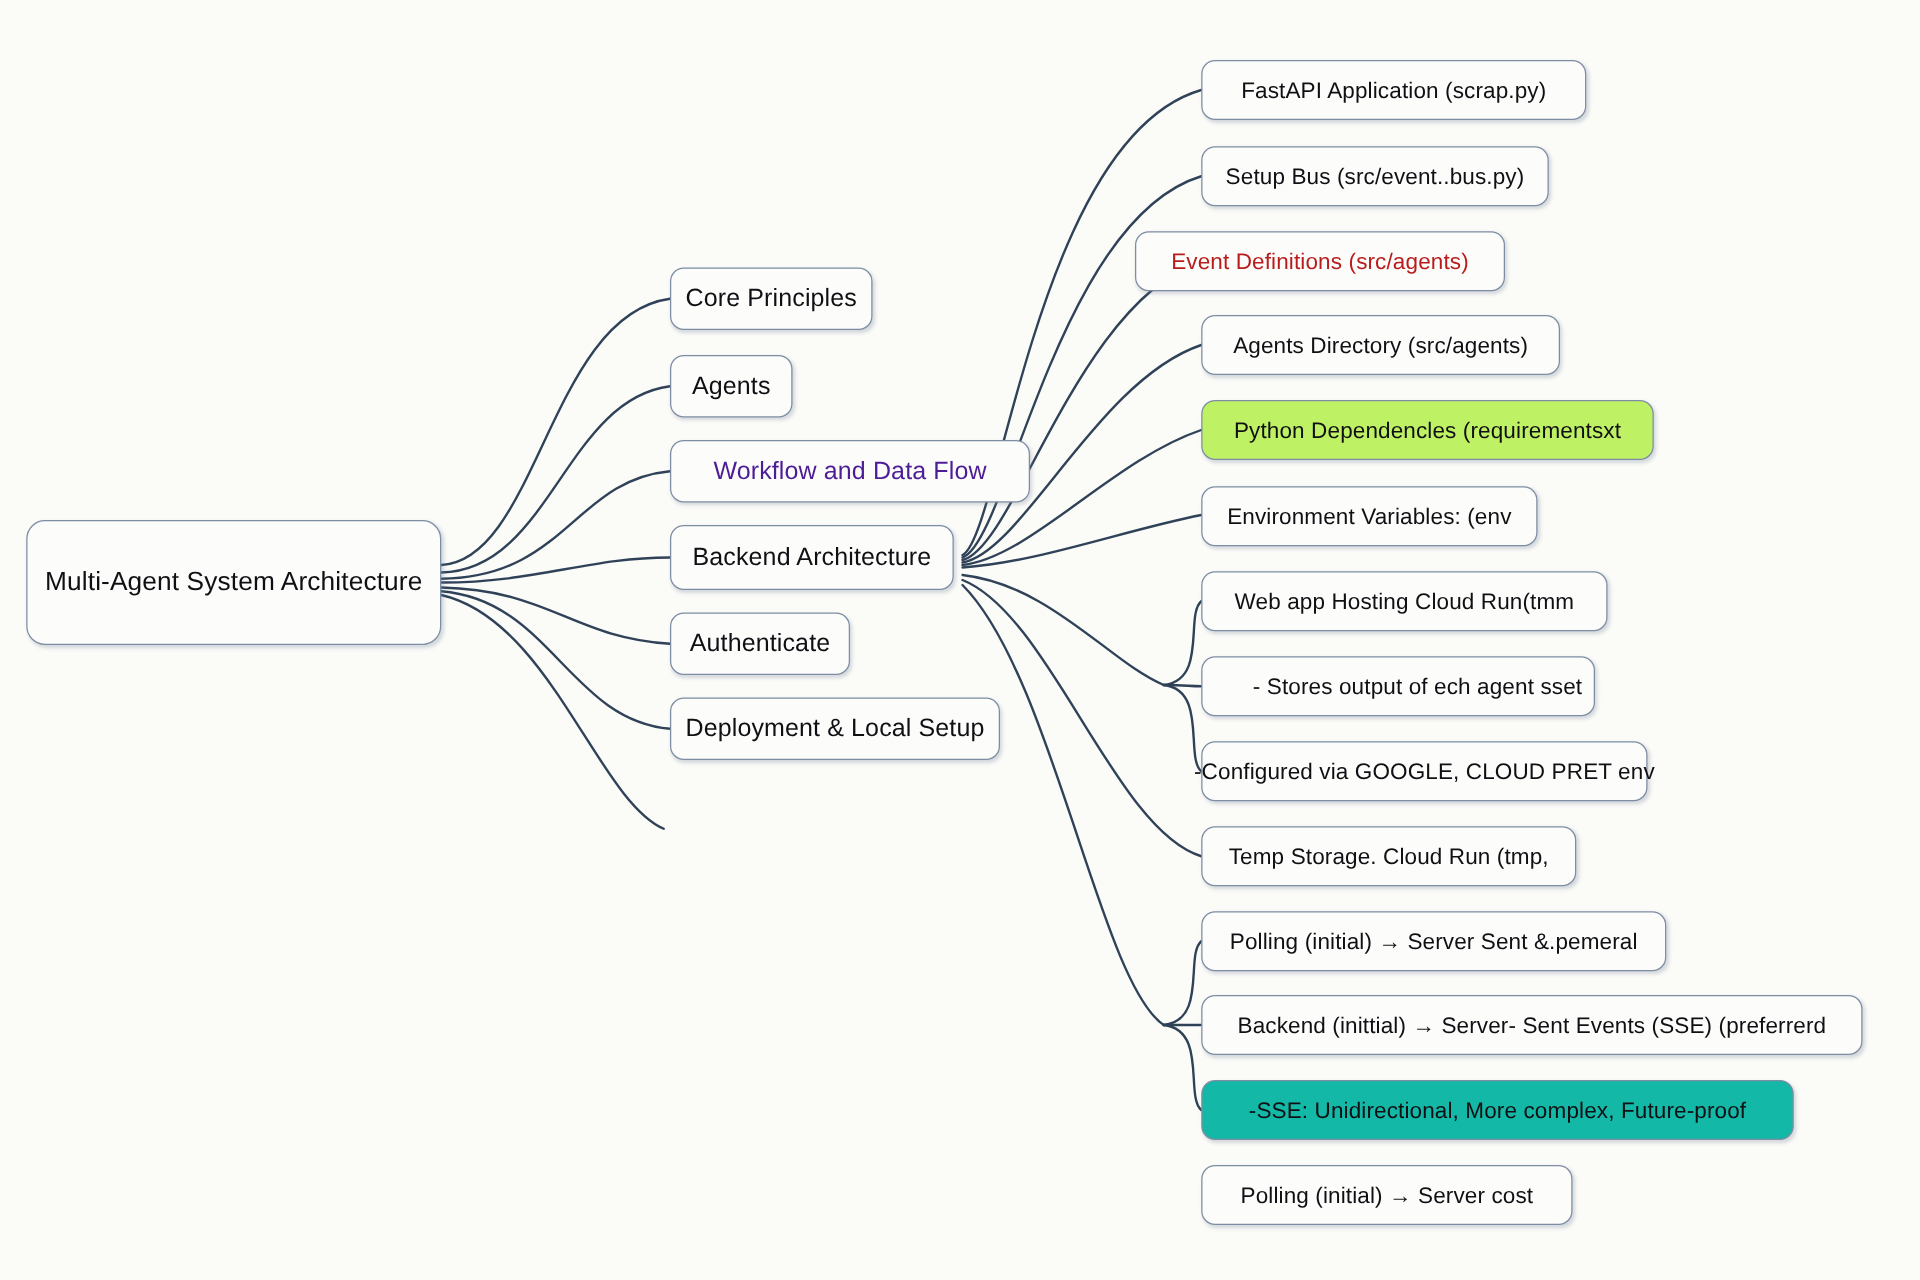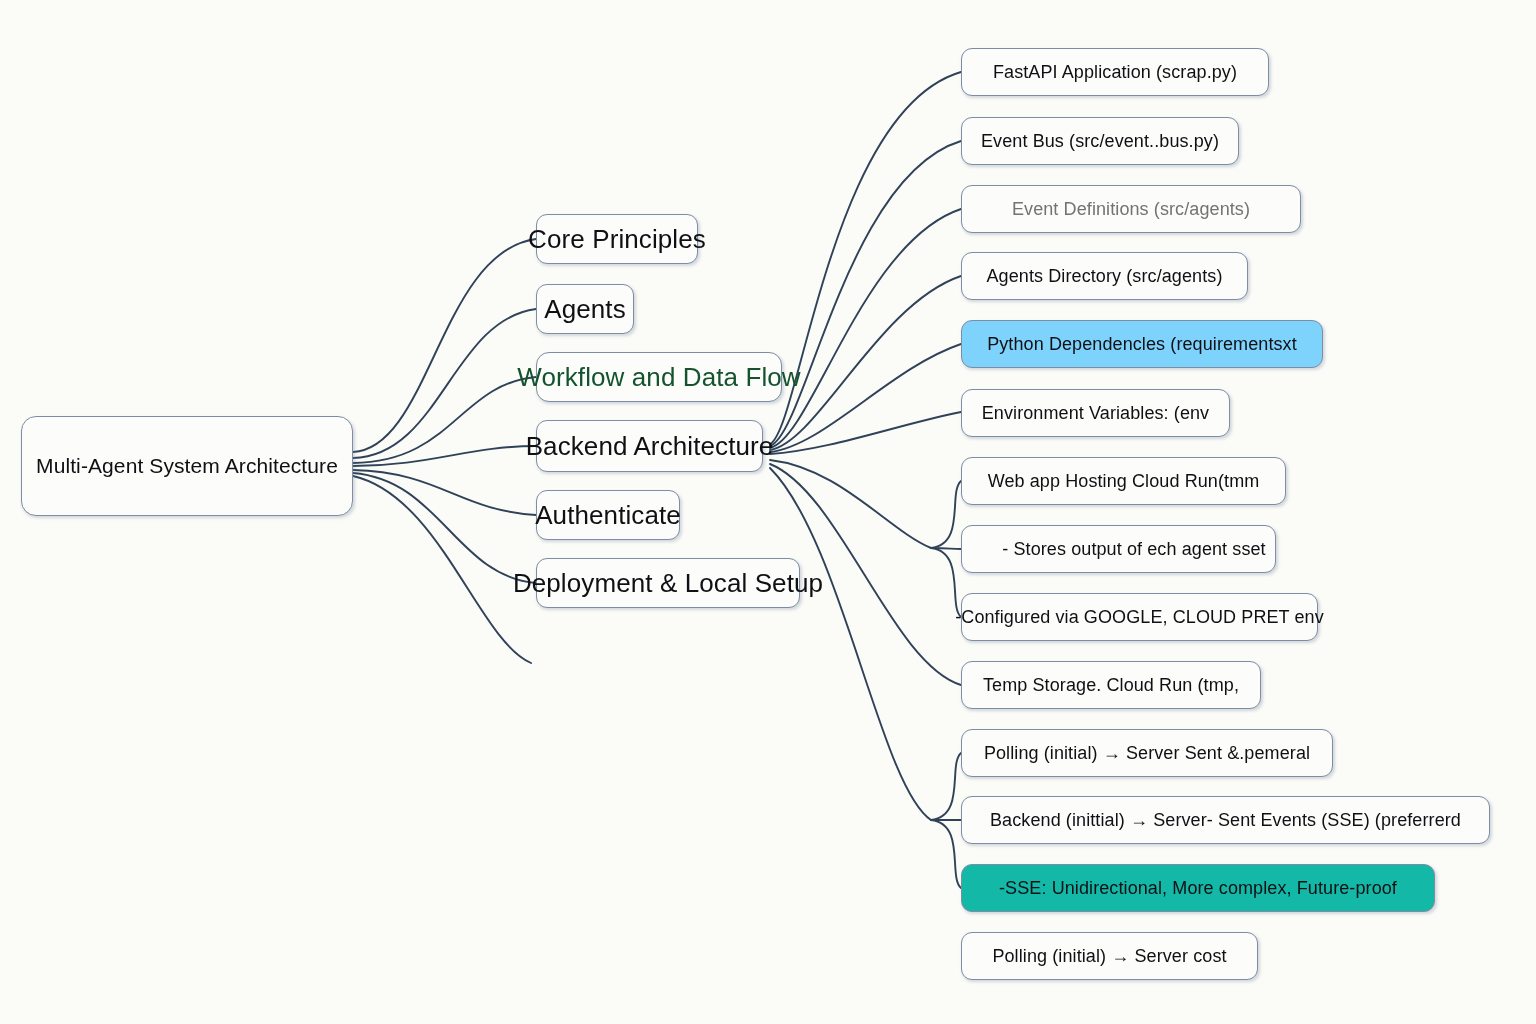--- a/index.html
+++ b/index.html
@@ -41,21 +41,21 @@
   .node.root {
     border-radius: 15px;
     border-width: 1.8px;
     font-size: 21px;
     line-height: 1.22;
     text-align: center;
     padding: 0 14px;
     white-space: normal;
   }
   .node.branch {
-    font-size: 26px;
+    font-size: 20px;
     padding: 0 18px;
   }
   .node.leaf {
     font-size: 18px;
     padding: 0 17px;
   }
 </style>
 </head>
 <body>
 
@@ -89,45 +89,45 @@
   <div id="nodes-layer">
       <div class="node root" style="left: 21px; top: 416px; width: 332px; height: 100px; background: rgb(252, 252, 251); border-color: rgb(125, 141, 163); color: rgb(16, 16, 20);">
         <span>Multi-Agent System Architecture</span>
       </div>
       <div class="node branch" style="left: 536px; top: 214px; width: 162px; height: 50px; background: rgb(252, 252, 251); border-color: rgb(125, 141, 163); color: rgb(16, 16, 20);">
         <span>Core Principles</span>
       </div>
       <div class="node branch" style="left: 536px; top: 284px; width: 98px; height: 50px; background: rgb(252, 252, 251); border-color: rgb(125, 141, 163); color: rgb(16, 16, 20);">
         <span>Agents</span>
       </div>
-      <div class="node branch" style="left: 536px; top: 352px; width: 246px; height: 50px; background: rgb(252, 252, 251); border-color: rgb(125, 141, 163); color: #14532d; border-radius: 13px;">
+      <div class="node branch" style="left: 536px; top: 352px; width: 288px; height: 50px; background: rgb(252, 252, 251); border-color: rgb(125, 141, 163); color: #4c1d95;">
         <span>Workflow and Data Flow</span>
       </div>
       <div class="node branch" style="left: 536px; top: 420px; width: 227px; height: 52px; background: rgb(252, 252, 251); border-color: rgb(125, 141, 163); color: rgb(16, 16, 20);">
         <span>Backend Architecture</span>
       </div>
       <div class="node branch" style="left: 536px; top: 490px; width: 144px; height: 50px; background: rgb(252, 252, 251); border-color: rgb(125, 141, 163); color: rgb(16, 16, 20);">
         <span>Authenticate</span>
       </div>
       <div class="node branch" style="left: 536px; top: 558px; width: 264px; height: 50px; background: rgb(252, 252, 251); border-color: rgb(125, 141, 163); color: rgb(16, 16, 20);">
         <span>Deployment &amp; Local Setup</span>
       </div>
       <div class="node leaf" style="left: 961px; top: 48px; width: 308px; height: 48px; background: rgb(252, 252, 251); border-color: rgb(125, 141, 163); color: rgb(16, 16, 20);">
         <span>FastAPI Application (scrap.py)</span>
       </div>
       <div class="node leaf" style="left: 961px; top: 117px; width: 278px; height: 48px; background: rgb(252, 252, 251); border-color: rgb(125, 141, 163); color: rgb(16, 16, 20);">
-        <span>Event Bus (src/event..bus.py)</span>
+        <span>Setup Bus (src/event..bus.py)</span>
       </div>
-      <div class="node leaf" style="left: 961px; top: 185px; width: 340px; height: 48px; background: rgb(252, 252, 251); border-color: rgb(125, 141, 163); color: #737373;">
+      <div class="node leaf" style="left: 908px; top: 185px; width: 296px; height: 48px; background: rgb(252, 252, 251); border-color: rgb(125, 141, 163); color: #b91c1c;">
         <span>Event Definitions (src/agents)</span>
       </div>
       <div class="node leaf" style="left: 961px; top: 252px; width: 287px; height: 48px; background: rgb(252, 252, 251); border-color: rgb(125, 141, 163); color: rgb(16, 16, 20);">
         <span>Agents Directory (src/agents)</span>
       </div>
-      <div class="node leaf" style="left: 961px; top: 320px; width: 362px; height: 48px; background: #7dd3fc; border-color: rgb(125, 141, 163); color: rgb(16, 16, 20);">
+      <div class="node leaf" style="left: 961px; top: 320px; width: 362px; height: 48px; background: #bef264; border-color: rgb(125, 141, 163); color: rgb(16, 16, 20);">
         <span>Python Dependencles (requirementsxt</span>
       </div>
       <div class="node leaf" style="left: 961px; top: 389px; width: 269px; height: 48px; background: rgb(252, 252, 251); border-color: rgb(125, 141, 163); color: rgb(16, 16, 20);">
         <span>Environment Variables: (env</span>
       </div>
       <div class="node leaf" style="left: 961px; top: 457px; width: 325px; height: 48px; background: rgb(252, 252, 251); border-color: rgb(125, 141, 163); color: rgb(16, 16, 20);">
         <span>Web app  Hosting  Cloud Run(tmm</span>
       </div>
       <div class="node leaf" style="left: 961px; top: 525px; width: 315px; height: 48px; background: rgb(252, 252, 251); border-color: rgb(125, 141, 163); color: rgb(16, 16, 20); padding-left: 48px;">
         <span>- Stores output of ech agent sset</span>

